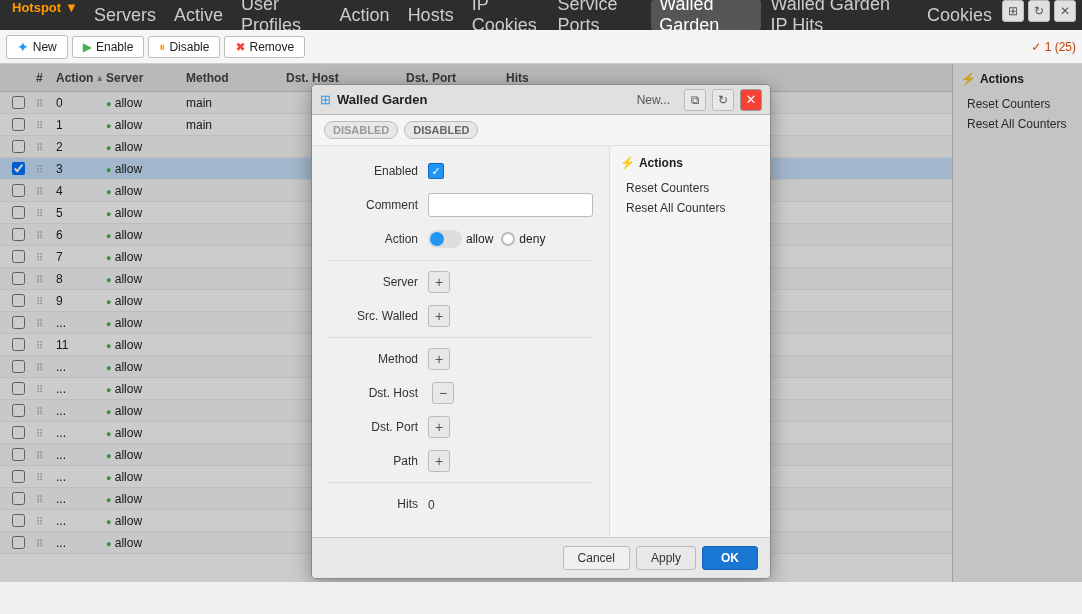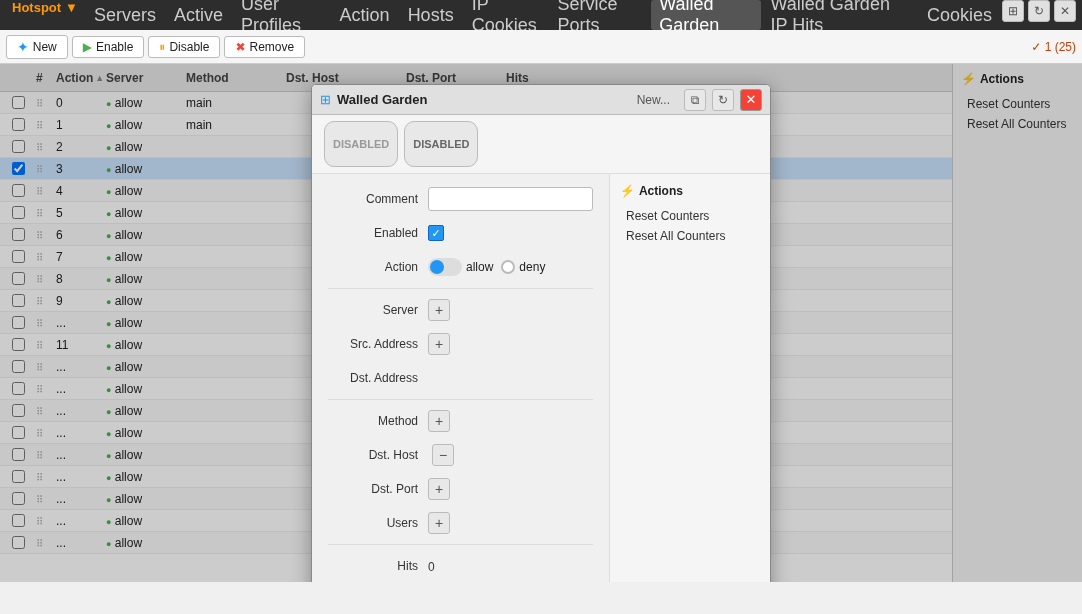--- a/index.html
+++ b/index.html
@@ -217,21 +217,21 @@
 
     .modal-status-bar {
       display: flex;
       align-items: center;
       gap: 6px;
       padding: 6px 12px;
       background: #f5f5f5;
       border-bottom: 1px solid #ddd;
     }
     .status-badge {
-      padding: 16px 8px;
+      padding: 2px 8px;
       border-radius: 10px;
       font-size: 11px;
       font-weight: bold;
       border: 1px solid #bbb;
       background: #e0e0e0;
       color: #666;
     }
     .status-badge.disabled { color: #999; background: #e8e8e8; }
     .status-badge.dynamic { color: #666; background: #e8e8e8; }
 
@@ -788,30 +788,30 @@
       <div class="modal-status-bar">
         <span class="status-badge disabled">DISABLED</span>
         <span class="status-badge dynamic">DISABLED</span>
       </div>
 
       <div class="modal-body">
 
         <div class="modal-form">
 
           <div class="form-row">
+            <div class="form-label">Enabled</div>
+            <div class="form-control-wrap">
+              <div class="checkbox-checked"></div>
+            </div>
+          </div>
+
+          <div class="form-row">
             <div class="form-label">Comment</div>
             <div class="form-control-wrap">
               <input type="text" class="form-input" value="" style="">
-            </div>
-          </div>
-
-          <div class="form-row">
-            <div class="form-label">Enabled</div>
-            <div class="form-control-wrap">
-              <div class="checkbox-checked"></div>
             </div>
           </div>
 
           <div class="form-row">
             <div class="form-label">Action</div>
             <div class="form-control-wrap">
               <div class="radio-group">
                 <div class="radio-option">
                   <div class="toggle-radio">
                     <div class="toggle-dot"></div>
@@ -829,30 +829,26 @@
           <hr class="form-separator">
 
           <div class="form-row">
             <div class="form-label">Server</div>
             <div class="form-control-wrap">
               <div class="add-btn">+</div>
             </div>
           </div>
 
           <div class="form-row">
-            <div class="form-label">Src. Address</div>
+            <div class="form-label">Src. Walled</div>
             <div class="form-control-wrap">
               <div class="add-btn">+</div>
             </div>
           </div>
 
-          <div class="form-row">
-            <div class="form-label">Dst. Address</div>
-            <div class="form-control-wrap"></div>
-          </div>
 
           <hr class="form-separator">
 
           <div class="form-row">
             <div class="form-label">Method</div>
             <div class="form-control-wrap">
               <div class="add-btn">+</div>
             </div>
           </div>
 
@@ -866,21 +862,21 @@
           </div>
 
           <div class="form-row">
             <div class="form-label">Dst. Port</div>
             <div class="form-control-wrap">
               <div class="add-btn">+</div>
             </div>
           </div>
 
           <div class="form-row">
-            <div class="form-label">Users</div>
+            <div class="form-label">Path</div>
             <div class="form-control-wrap">
               <div class="add-btn">+</div>
             </div>
           </div>
 
           <hr class="form-separator">
 
           <div class="form-row">
             <div class="form-label">Hits</div>
             <div class="form-control-wrap">

